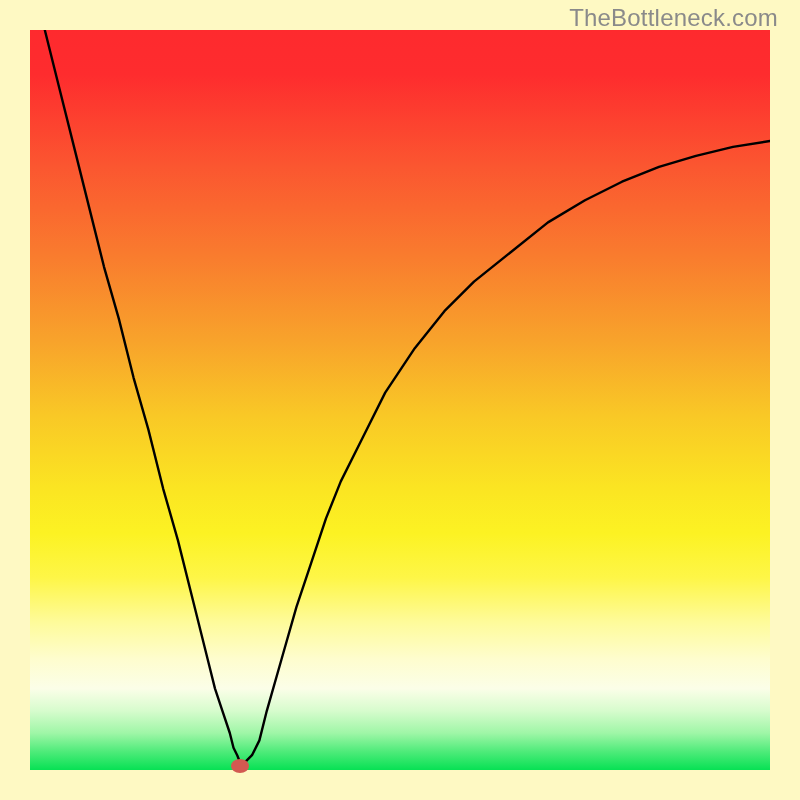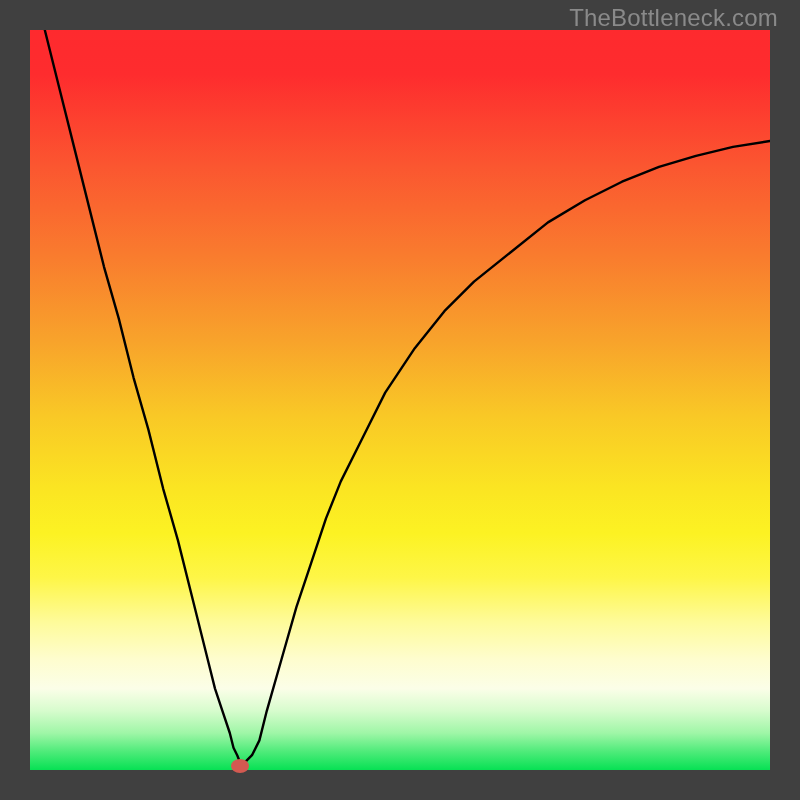--- a/index.html
+++ b/index.html
@@ -1,21 +1,21 @@
 <!DOCTYPE html>
 <html><head>
 <meta charset="utf-8">
 <style>
   * { margin: 0; padding: 0; box-sizing: border-box; }
   html, body { width: 800px; height: 800px; overflow: hidden; background: #000; }
   .frame {
     position: relative;
     width: 800px;
     height: 800px;
-    background: #404040;
+    background: #fef9c3;
   }
   .watermark {
     position: absolute;
     top: 4px;
     right: 22px;
     font-family: Arial, Helvetica, sans-serif;
     font-size: 24px;
     color: #8a8a8a;
     font-weight: 400;
     letter-spacing: 0.2px;

